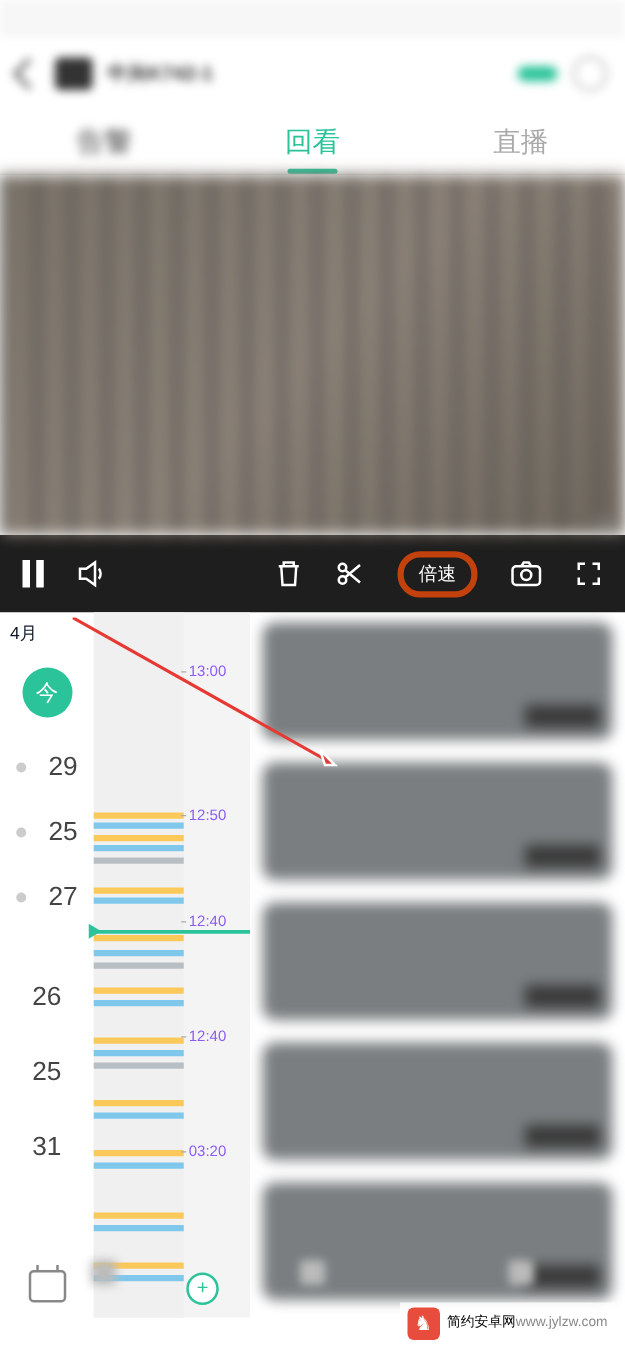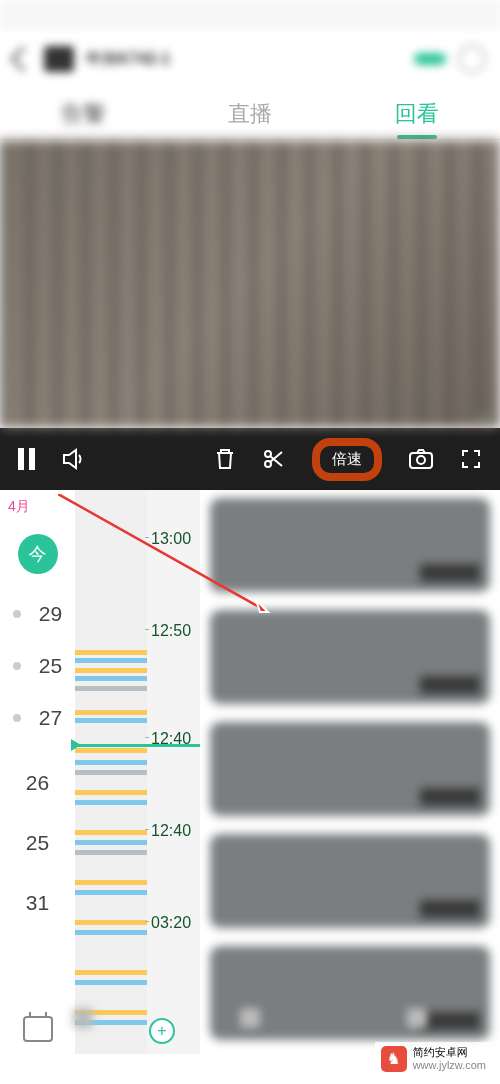--- a/index.html
+++ b/index.html
@@ -16,68 +16,68 @@
 .tab.blur{filter:blur(4px);color:#888;font-weight:600}
 .tab.active{color:#2bc49a;font-weight:500}
 .tab.active::after{content:"";position:absolute;bottom:0;width:40px;height:4px;background:#2bc49a;border-radius:2px}
 .video{height:288px;background:linear-gradient(135deg,#7a7268,#8a8076,#6f675d);position:relative;filter:blur(6px)}
 .video::before{content:"";position:absolute;inset:0;background:repeating-linear-gradient(90deg,#444 0 3px,transparent 3px 28px)}
 .watermark{position:absolute;right:8px;bottom:6px;background:#9aa0a2;color:#fff;padding:2px 8px;font-size:10px;filter:blur(2px)}
 .controls{height:62px;background:#1e1e1e;display:flex;align-items:center;padding:0 18px;gap:26px;color:#fff}
 .controls>*{display:flex;align-items:center;justify-content:center}
 .pause{display:flex;gap:5px}
 .pause span{width:6px;height:22px;background:#fff}
-.speed{border:8px solid #c2410c;border-radius:18px;padding:4px 12px;font-size:15px}
+.speed{border:5px solid #c2410c;border-radius:18px;padding:4px 12px;font-size:15px}
 svg{stroke:#fff;fill:none;stroke-width:2}
 .content{display:flex;height:564px;background:#fff}
 .dates{width:75px;padding-top:8px;display:flex;flex-direction:column;align-items:center;position:relative}
-.month{font-size:14px;color:#ec4899;align-self:flex-start;padding-left:8px}
+.month{font-size:14px;color:#0f172a;align-self:flex-start;padding-left:8px}
 .today{width:40px;height:40px;background:#2bc49a;border-radius:50%;color:#fff;display:flex;align-items:center;justify-content:center;font-size:18px;margin-top:18px}
 .day{display:flex;align-items:center;gap:18px;margin-top:28px;font-size:21px;color:#444}
 .dot{width:8px;height:8px;background:#ccc;border-radius:50%}
 .cal{position:absolute;bottom:12px;width:30px;height:26px;border:2.5px solid #888;border-radius:4px}
 .cal::before{content:"";position:absolute;top:-6px;left:4px;right:4px;height:4px;border-left:2.5px solid #888;border-right:2.5px solid #888}
 .timeline{width:125px;position:relative;background:#f4f4f4}
 .tl-track{position:absolute;left:0;top:0;bottom:0;width:72px;background:#f0f0f0}
 .bar{position:absolute;left:0;width:72px;height:5px}
 .b-blue{background:#7fc8ec}
 .b-yellow{background:#fbc95a}
 .b-gray{background:#b8bfc4}
-.tick{position:absolute;left:76px;font-size:16px;color:#14532d}
+.tick{position:absolute;left:76px;font-size:12px;color:#8b5cf6}
 .tick::before{content:"";position:absolute;left:-6px;top:7px;width:4px;height:1px;background:#aaa}
 .cursor{position:absolute;left:0;right:0;height:3px;background:#2bc49a;top:254px}
 .cursor::before{content:"";position:absolute;left:-4px;top:-5px;border:6px solid transparent;border-left:10px solid #2bc49a}
 .zoom{position:absolute;bottom:10px;left:74px;width:26px;height:26px;border:2px solid #2bc49a;border-radius:50%;color:#2bc49a;display:flex;align-items:center;justify-content:center;font-size:16px;background:#fff}
 .clips{flex:1;padding:8px 10px;display:flex;flex-direction:column;gap:18px;overflow:hidden}
 .clip{height:94px;background:#7a7e80;border-radius:10px;filter:blur(5px);position:relative}
 .clip::after{content:"";position:absolute;right:10px;bottom:10px;width:60px;height:18px;background:#3a3a3a;border-radius:3px}
 .arrow{position:absolute;left:58px;top:494px;width:220px;height:130px;pointer-events:none;z-index:5}
 .wm{position:absolute;right:8px;bottom:8px;display:flex;align-items:center;gap:6px;background:rgba(255,255,255,.8);padding:4px 6px;z-index:10}
 .wm-icon{width:26px;height:26px;background:#e74c3c;border-radius:5px;color:#fff;display:flex;align-items:center;justify-content:center;font-size:16px}
-.wm-txt{display:flex;flex-direction:column;font-size:11px;line-height:1.2}
+.wm-txt{display:flex;font-size:11px;line-height:1.2}
 .nav{position:absolute;bottom:46px;left:0;right:0;height:40px;display:flex;justify-content:space-around;align-items:center;filter:blur(4px)}
 .nav span{width:20px;height:20px;background:#bbb;border-radius:3px}
 </style>
 </head>
 <body>
 
 <div class="status-bar"></div>
 
 <div class="header">
   <div class="back-arrow"></div>
   <div class="cam-icon"></div>
   <div class="cam-name">中兴K742-1</div>
   <div class="pill"></div>
   <div class="gear"></div>
 </div>
 
 <div class="tabs">
   <div class="tab blur">告警</div>
+  <div class="tab active">回看</div>
   <div class="tab">直播</div>
-  <div class="tab active">回看</div>
 </div>
 
 <div class="video">
   <div class="watermark"></div>
 </div>
 
 <div class="controls">
   <div class="pause">
       <span></span>
       <span></span>
@@ -123,21 +123,21 @@
         <span>29</span>
       </div>
     <div class="day">
         <span class="dot"></span>
         <span>25</span>
       </div>
     <div class="day">
         <span class="dot"></span>
         <span>27</span>
       </div>
-    <div class="day" style="margin-top:41px">
+    <div class="day" style="margin-top:56px">
         <span>26</span>
       </div>
     <div class="day" style="margin-top:36px">
         <span>25</span>
       </div>
     <div class="day" style="margin-top:36px">
         <span>31</span>
       </div>
     <div class="cal"></div>
   </div>
@@ -161,21 +161,21 @@
     <div class="bar b-gray" style="top:360px"></div>
     <div class="bar b-yellow" style="top:390px"></div>
     <div class="bar b-blue" style="top:400px"></div>
     <div class="bar b-yellow" style="top:430px"></div>
     <div class="bar b-blue" style="top:440px"></div>
     <div class="bar b-yellow" style="top:480px"></div>
     <div class="bar b-blue" style="top:490px"></div>
     <div class="bar b-yellow" style="top:520px"></div>
     <div class="bar b-blue" style="top:530px"></div>
     <div class="tick" style="top:40px">13:00</div>
-    <div class="tick" style="top:132px">12:50</div>
+    <div class="tick" style="top:155px">12:50</div>
     <div class="tick" style="top:240px">12:40</div>
     <div class="tick" style="top:332px">12:40</div>
     <div class="tick" style="top:424px">03:20</div>
     <div class="cursor"></div>
     <div class="zoom">+</div>
   </div>
 
   <div class="clips">
     <div class="clip"></div>
     <div class="clip"></div>

